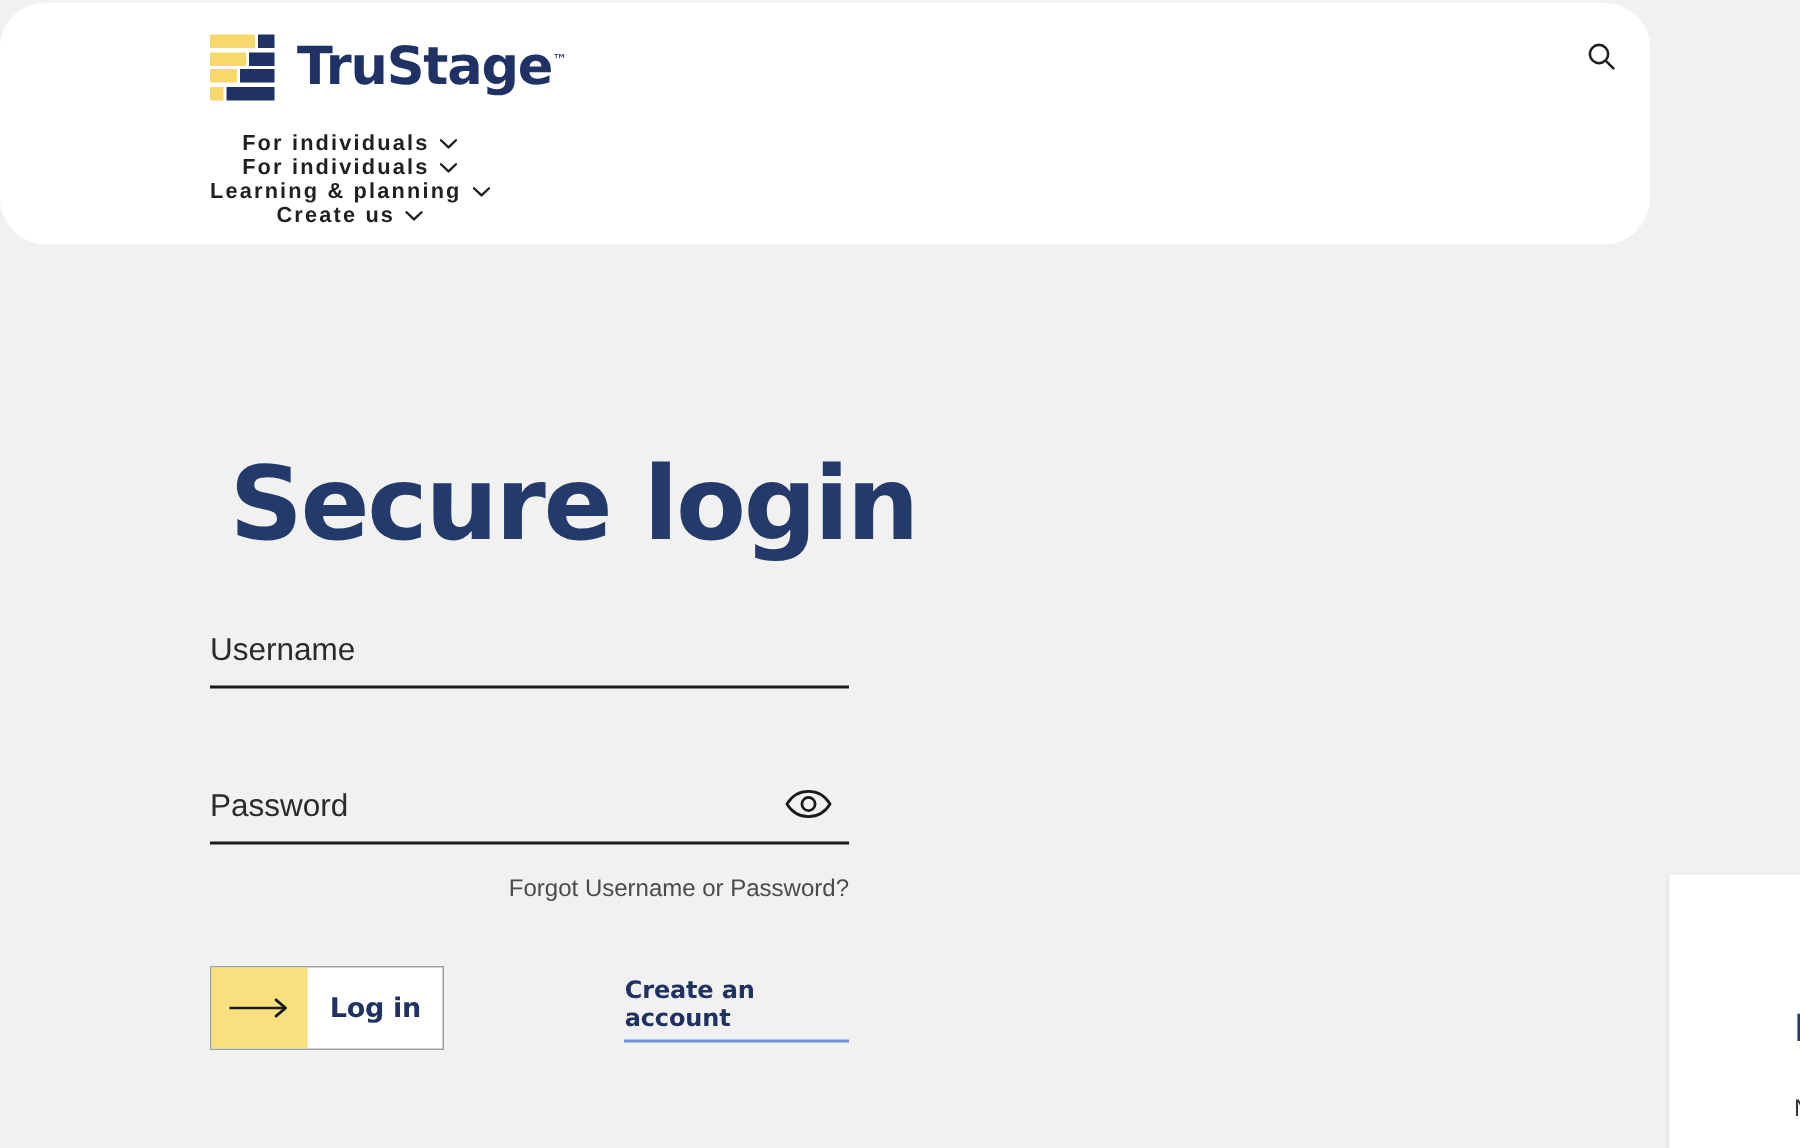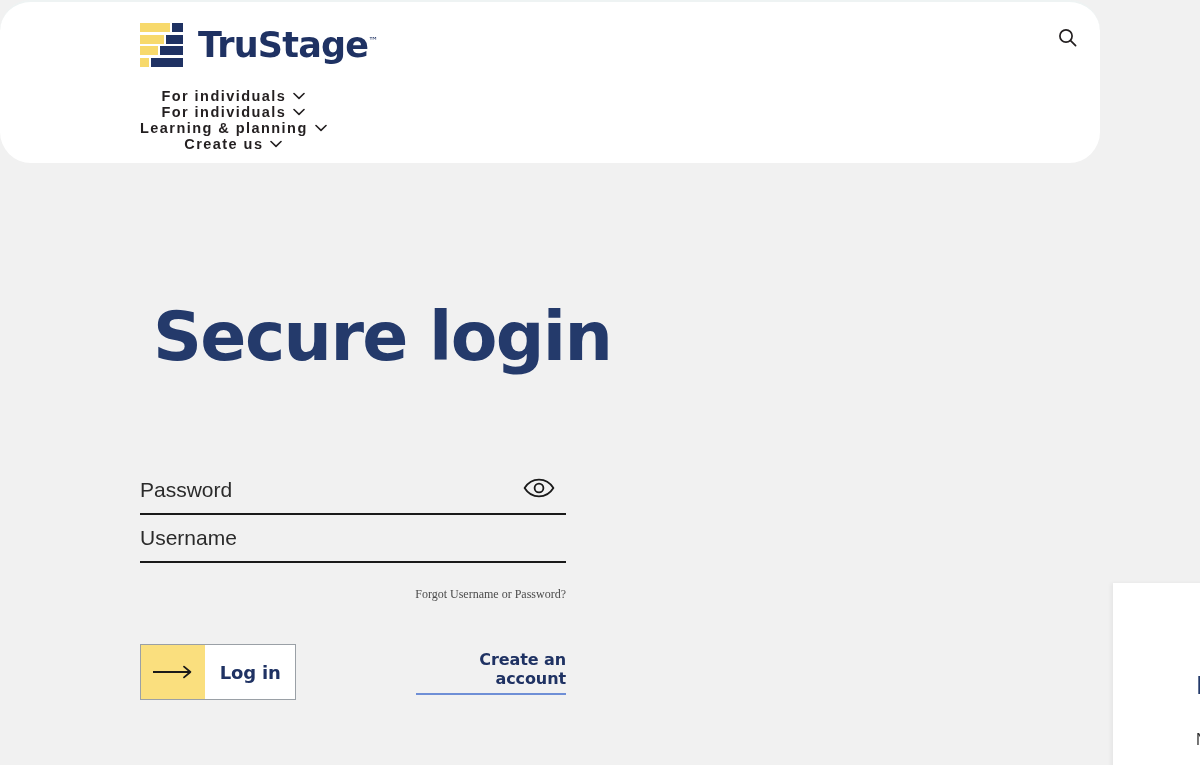--- a/index.html
+++ b/index.html
@@ -173,25 +173,24 @@
     align-items: center;
     justify-content: center;
   }
 
   .forgot-row {
     width: 426px;
     text-align: right;
     margin-top: 21px;
   }
   .forgot-link {
-    font-size: 12px;
+    font-size: 16px;
     color: #4b4b4b;
     text-decoration: none;
     cursor: pointer;
-    font-family: Liberation Serif, serif;
   }
 
   .actions {
     margin-top: 42px;
     display: flex;
     align-items: center;
   }
 
   .login-btn {
     width: 170px;
@@ -226,21 +225,20 @@
     margin-left: 120px;
     font-family: "DejaVu Sans", sans-serif;
     font-size: 16px;
     font-weight: bold;
     color: #1f3263;
     letter-spacing: -0.1px;
     text-decoration: none;
     border-bottom: 2px solid #6f8fd6;
     padding-bottom: 5px;
     cursor: pointer;
-    text-align: right;
   }
 
   
   .side-card {
     position: absolute;
     left: 1113px;
     top: 420px;
     width: 220px;
     height: 345px;
     background: #ffffff;
@@ -348,36 +346,36 @@
     </div>
   </nav>
 </div>
 
 <div class="main">
 
   <h1 class="page-title">Secure login</h1>
 
   <form class="form">
 
+    <div class="field">
+      <input class="field-input" type="text" placeholder="Username" style="">
+    </div>
+
     <div class="field field-password">
       <input class="field-input" type="password" placeholder="Password" style="">
       <button class="eye-btn" type="button">
         <span>
           <svg width="32" height="20" viewBox="0 0 32 20" fill="none" xmlns="http://www.w3.org/2000/svg">
             <path d="M1.6 10C5.2 4.2 10.4 1.6 16 1.6C21.6 1.6 26.8 4.2 30.4 10C26.8 15.8 21.6 18.4 16 18.4C10.4 18.4 5.2 15.8 1.6 10Z" stroke="#1a1a1a" stroke-width="1.8" stroke-linejoin="round"></path>
             <circle cx="16" cy="10" r="4.4" stroke="#1a1a1a" stroke-width="1.8"></circle>
           </svg>
         </span>
       </button>
     </div>
 
-    <div class="field">
-      <input class="field-input" type="text" placeholder="Username" style="">
-    </div>
-
     <div class="forgot-row">
       <a class="forgot-link" href="#">Forgot Username or Password?</a>
     </div>
 
     <div class="actions">
       <button class="login-btn" type="submit">
         <span class="login-btn-arrow">
           <svg width="42" height="14" viewBox="0 0 42 14" fill="none" xmlns="http://www.w3.org/2000/svg">
             <line x1="1" y1="7" x2="38" y2="7" stroke="#1a1a1a" stroke-width="1.8"></line>
             <path d="M32 1.6L38.4 7L32 12.4" stroke="#1a1a1a" stroke-width="1.8" stroke-linecap="round" stroke-linejoin="round"></path>

